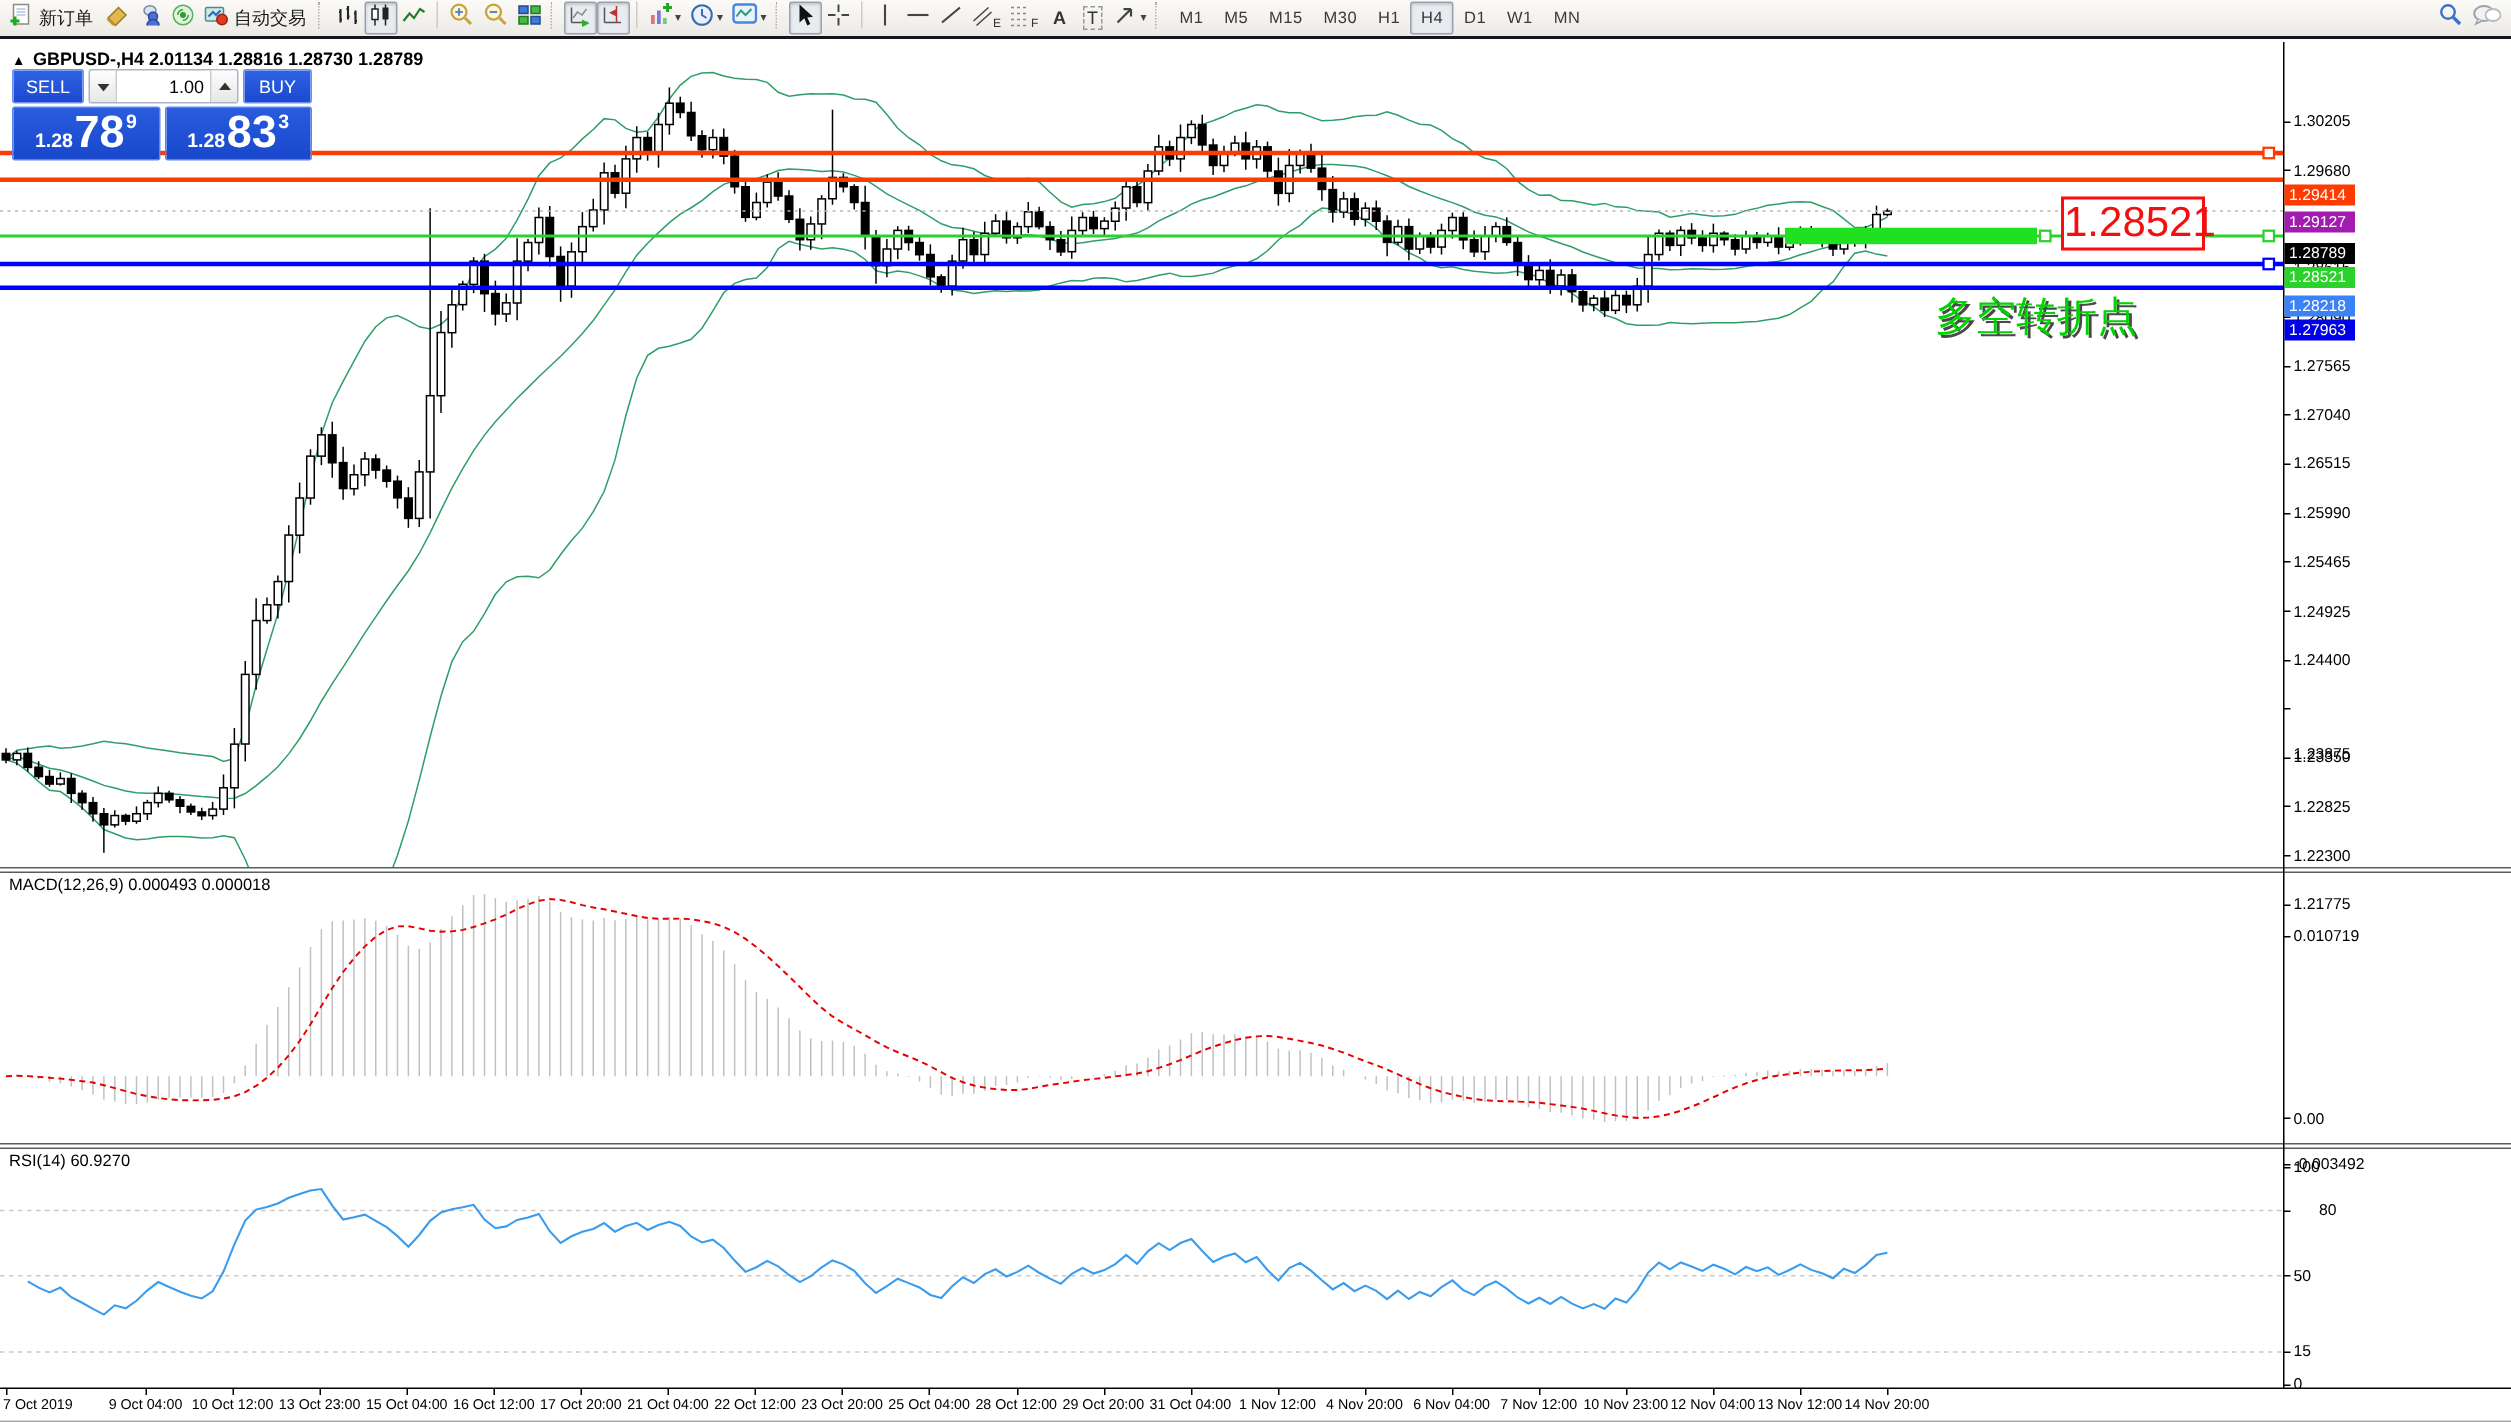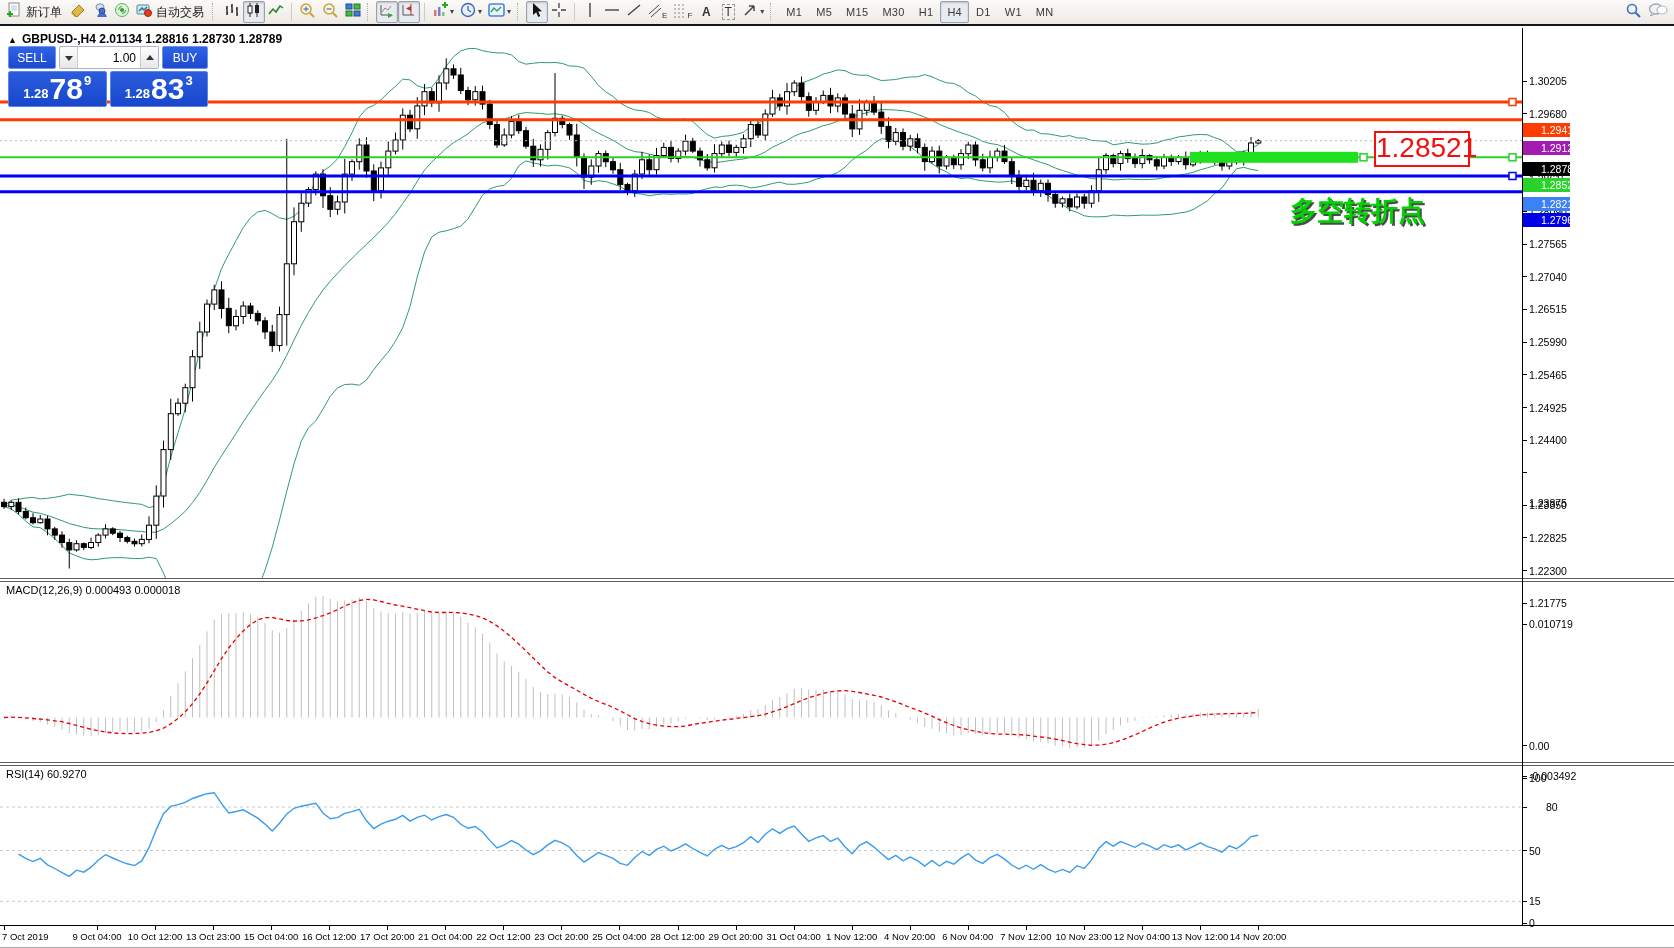--- a/index.html
+++ b/index.html
@@ -1,21 +1,21 @@
 <!DOCTYPE html>
 <html><head>
 <meta charset="utf-8">
 <style>
   html,body{margin:0;padding:0;}
   body{width:1674px;height:948px;overflow:hidden;position:relative;background:#fff;
        font-family:"Liberation Sans",sans-serif;}
   
   .toolbar{position:absolute;top:0;left:0;width:1674px;height:26px;box-sizing:border-box;
     background:linear-gradient(#fbfaf8,#edeae5);border-bottom:2px solid #14151d;
-    display:flex;align-items:center;padding:12px 3px;}
+    display:flex;padding:1px 3px;}
   .tbtn{height:22px;min-width:22px;display:flex;align-items:center;justify-content:center;
     border:1px solid transparent;border-radius:2px;padding:0 2px;box-sizing:border-box;gap:2px;}
   .tbtn.pressed{border-color:#9aa2ad;background:#e8ebef;box-shadow:inset 0 1px 2px rgba(0,0,0,.18);}
   .tbtn.tf{font-size:11px;color:#3a3a3a;padding:0 6px;letter-spacing:.3px;}
   .cjk{font-size:12px;color:#1a1a1a;white-space:nowrap;padding:0 2px;}
   .grip{width:5px;height:18px;border-left:1px dotted #b3afa8;margin:0 3px;}
   .sep{width:1px;height:18px;background:#cfccc5;margin:0 4px;}
   .caret{font-size:8px;color:#444;line-height:1;}
   .sub{font-size:8px;color:#333;margin-left:-2px;margin-top:6px;}
   .toolbar .spacer{flex:1;}
@@ -28,21 +28,21 @@
   #svgMacd{top:554px;}       
   #svgRsi{top:738px;}        
   .vaxis{position:absolute;left:1522px;top:0;width:1px;height:898px;background:#000;}
   .hsep{position:absolute;left:0;width:1674px;height:2px;background:#fff;
         border-top:1px solid #5c5c5c;border-bottom:1px solid #5c5c5c;}
   .axline{position:absolute;left:0;top:897px;width:1674px;height:1px;background:#000;}
   .botline{position:absolute;left:0;top:919px;width:1674px;height:1px;background:#aaa;}
   .ptick-label{position:absolute;left:1529px;font-size:10.5px;color:#000;height:12px;line-height:12px;white-space:nowrap;}
   .ptick-mark{position:absolute;left:1522px;width:5px;height:1px;background:#000;}
   .ptag{position:absolute;left:1523px;width:47px;height:14px;font-size:10.5px;color:#fff;
-        display:flex;align-items:center;padding-left:18px;box-sizing:border-box;white-space:nowrap;}
+        display:flex;align-items:center;padding-left:3px;box-sizing:border-box;white-space:nowrap;}
   .ohlc-title{position:absolute;left:8px;top:4px;font-size:12px;font-weight:700;color:#000;white-space:nowrap;}
   .ohlc-title .tri{font-size:9px;margin-right:5px;}
   .ind-label{position:absolute;left:6px;font-size:11px;color:#000;white-space:nowrap;}
   
   .tpanel{position:absolute;left:8px;top:18px;width:200px;}
   .tp-row1{display:flex;height:23px;gap:3px;}
   .tp-btn{flex:0 0 46px;background:linear-gradient(#2f63e4,#1b49cf);border:1px solid #6f92ee;
     color:#fff;font-size:12px;font-weight:400;display:flex;align-items:center;justify-content:center;border-radius:2px;}
   .tp-btn.buy{flex:0 0 44px;}
   .tp-spin{flex:1;display:flex;border:1px solid #aab4c8;background:#fff;border-radius:2px;overflow:hidden;}
@@ -52,21 +52,21 @@
   .tp-spin .val{flex:1;font-size:12px;color:#000;display:flex;align-items:center;justify-content:flex-end;padding-right:4px;}
   .tp-row2{display:flex;gap:3px;margin-top:2px;height:36px;}
   .tp-price{flex:1;background:linear-gradient(#2a5cdd,#1847cc);border:1px solid #5d84ea;border-radius:2px;
     color:#fff;display:flex;align-items:flex-end;justify-content:center;padding-bottom:2px;}
   .tp-price .small{font-size:13px;font-weight:700;margin-bottom:3px;}
   .tp-price .big{font-size:30px;font-weight:700;line-height:30px;margin:0 1px;}
   .tp-price .sup{font-size:13px;font-weight:700;align-self:flex-start;margin-top:1px;}
   
   .pricebox{position:absolute;left:1374px;top:103px;width:92px;height:32px;background:#fff;
     border:2px solid #fb0d0d;color:#f30f0f;font-size:28px;line-height:30px;text-align:center;z-index:6;}
-  .cntext{position:absolute;left:1290px;top:165px;font-size:27px;font-weight:700;color:#00d400;
+  .cntext{position:absolute;left:1290px;top:165px;font-size:27px;font-weight:400;color:#00d400;
     text-shadow:2px 2px 0 #4a4a4a;z-index:6;white-space:nowrap;}
   
   .taxis{position:absolute;left:0;top:898px;width:1522px;height:22px;}
   .tlabel{position:absolute;top:5px;font-size:9.5px;color:#000;white-space:nowrap;transform:translateX(-50%);}
   .tlabel.first{transform:none;}
   .ttick{position:absolute;top:0;width:1px;height:4px;background:#000;}
 </style>
 </head>
 <body>
 

